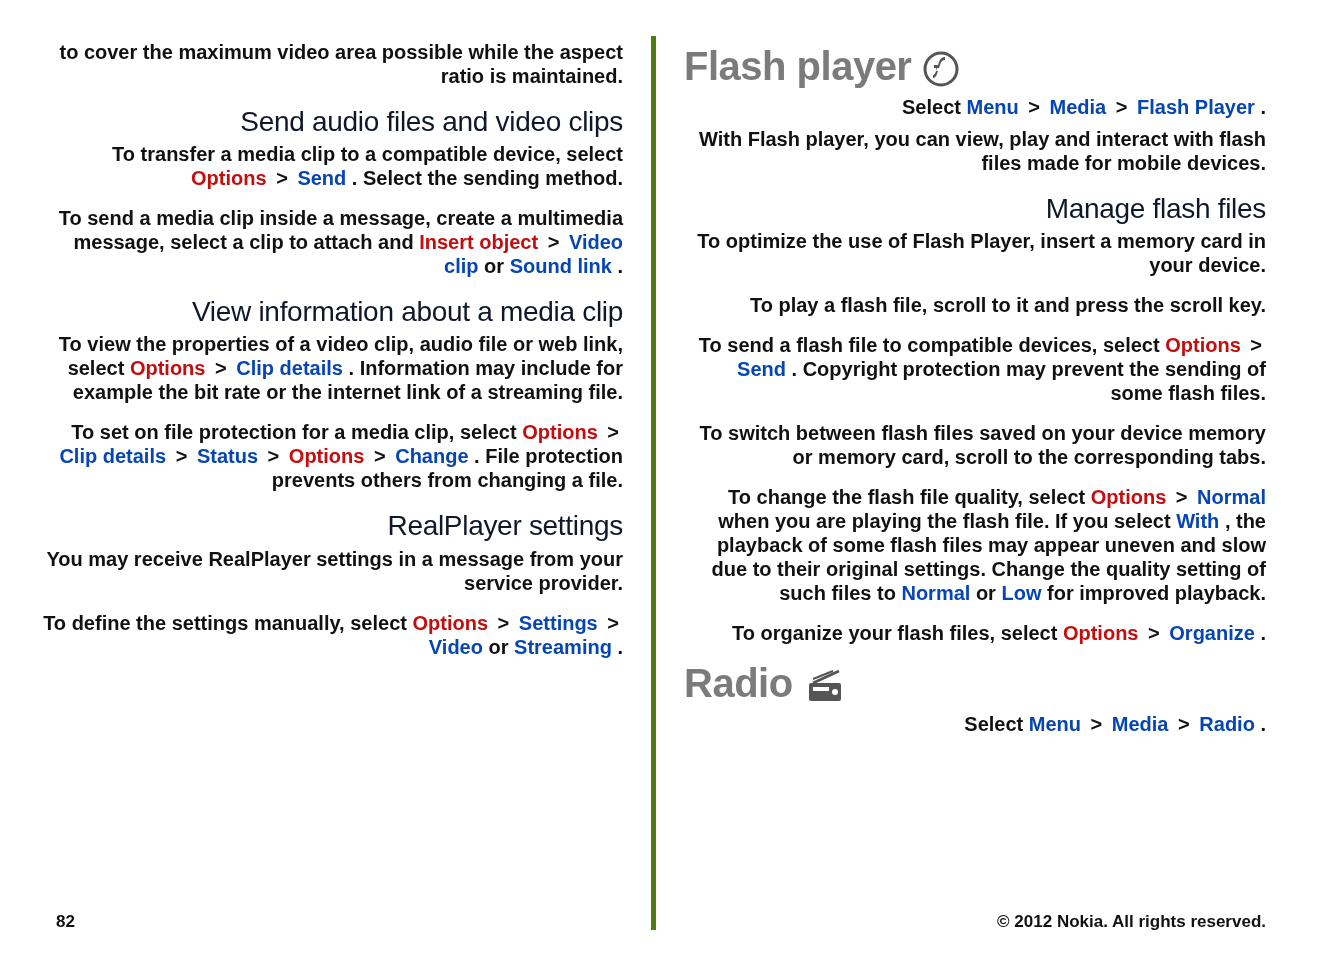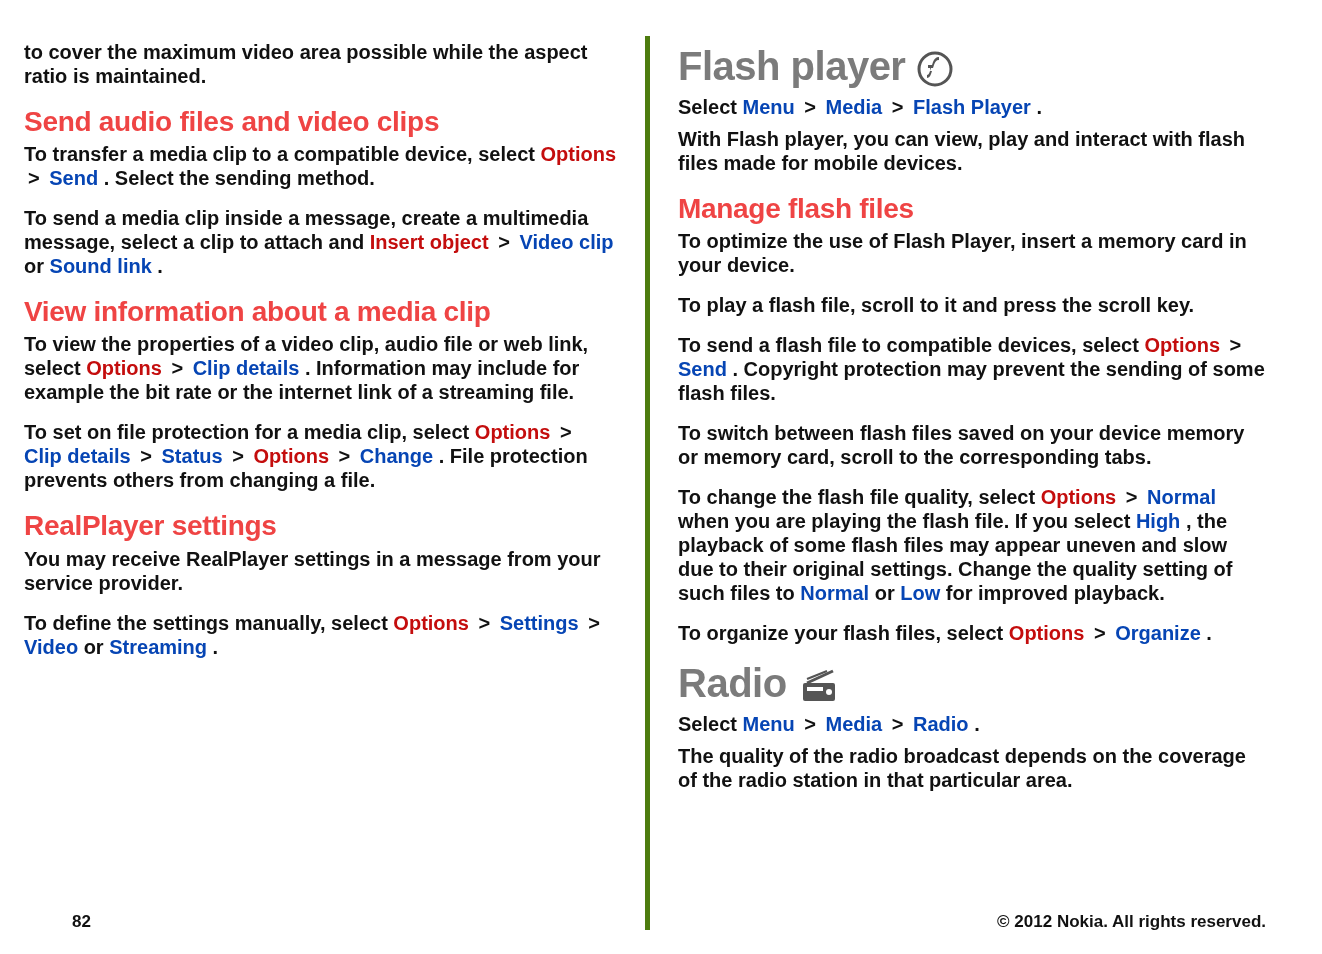--- a/index.html
+++ b/index.html
@@ -8,24 +8,25 @@
     background: #fff;
     font-family: "Segoe UI", Arial, Helvetica, sans-serif;
     color: #111;
     width: 1322px;
     height: 954px;
     box-sizing: border-box;
     overflow: hidden;
   }
   .page {
     display: flex;
-    padding: 36px 56px 24px 24px;
+    padding: 36px 56px 24px 36px;
     box-sizing: border-box;
     height: 100%;
     position: relative;
+    text-align: right;
   }
   .col {
     width: 50%;
     box-sizing: border-box;
   }
   .col-left {
     padding-right: 28px;
   }
   .col-right {
     padding-left: 28px;
@@ -36,39 +37,39 @@
     color: #7b7b7b;
     font-weight: 700;
     margin: 8px 0 6px 0;
     letter-spacing: -0.5px;
     display: flex;
     align-items: center;
     gap: 12px;
   }
   h2.subheading {
     font-size: 28px;
-    color: #ef4444;
-    font-weight: 700;
+    color: #0f172a;
+    font-weight: 400;
     margin: 18px 0 4px 0;
     letter-spacing: -0.3px;
     line-height: 1.15;
   }
   p.body {
     font-size: 20px;
     line-height: 1.2;
     margin: 4px 0 16px 0;
     font-weight: 550;
   }
   .blue { color: #0645b4; font-weight: 700; }
   .red  { color: #c40d0d; font-weight: 700; }
   .sep  { color: #111; font-weight: 600; padding: 0 4px; }
   .icon-holder svg { display: inline-block; vertical-align: middle; }
   .footer {
     position: absolute;
-    left: 72px;
+    left: 56px;
     right: 56px;
     bottom: 22px;
     display: flex;
     justify-content: space-between;
     font-size: 17px;
     font-weight: 700;
     color: #111;
   }
 </style>
 </head>
@@ -178,21 +179,21 @@
     </p>
 
     <p class="body">To switch between flash files saved on your device memory or memory card, scroll to the corresponding tabs.</p>
 
     <p class="body">
       <span>To change the flash file quality, select </span>
       <span class="red">Options</span>
       <span class="sep">&gt;</span>
       <span class="blue">Normal</span>
       <span> when you are playing the flash file. If you select </span>
-      <span class="blue">High</span>
+      <span class="blue">With</span>
       <span>, the playback of some flash files may appear uneven and slow due to their original settings. Change the quality setting of such files to </span>
       <span class="blue">Normal</span>
       <span> or </span>
       <span class="blue">Low</span>
       <span> for improved playback.</span>
     </p>
 
     <p class="body">
       <span>To organize your flash files, select </span>
       <span class="red">Options</span>
@@ -217,20 +218,19 @@
     <p class="body" style="margin-top:0">
       <span>Select </span>
       <span class="blue">Menu</span>
       <span class="sep">&gt;</span>
       <span class="blue">Media</span>
       <span class="sep">&gt;</span>
       <span class="blue">Radio</span>
       <span>.</span>
     </p>
 
-    <p class="body" style="margin-top:-8px">The quality of the radio broadcast depends on the coverage of the radio station in that particular area.</p>
   </div>
 
   <div class="footer">
     <span>82</span>
     <span>© 2012 Nokia. All rights reserved.</span>
   </div>
 </div>
 
 </body></html>

